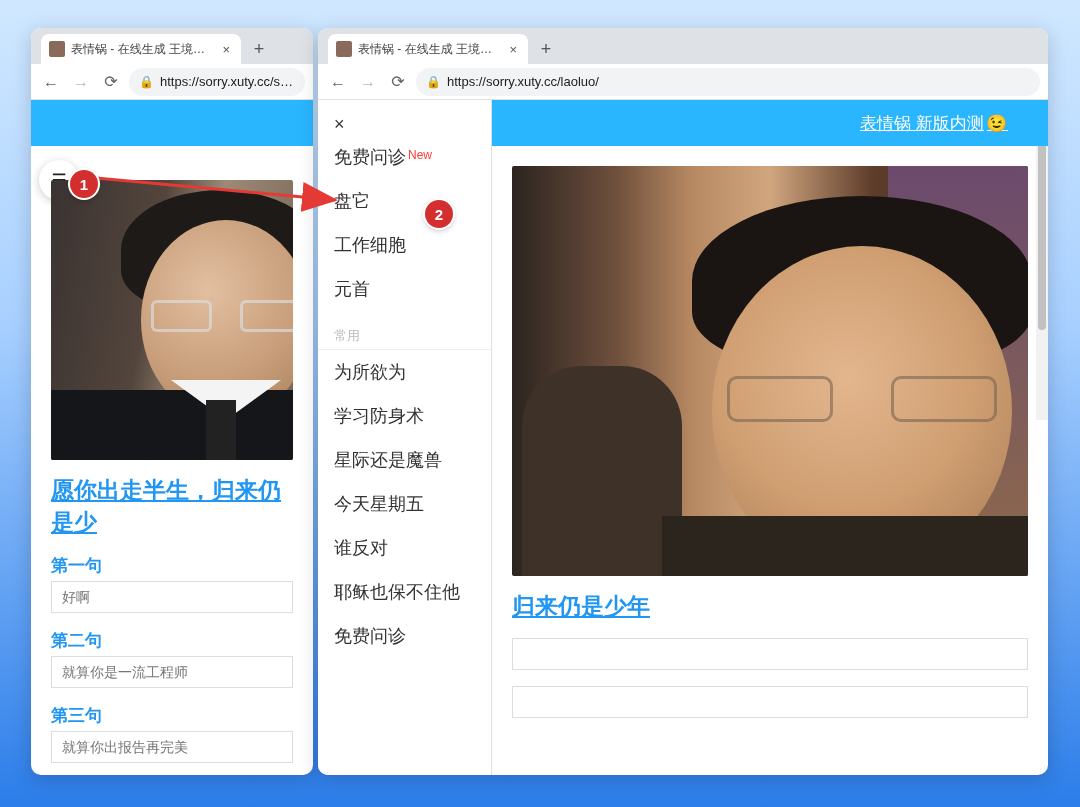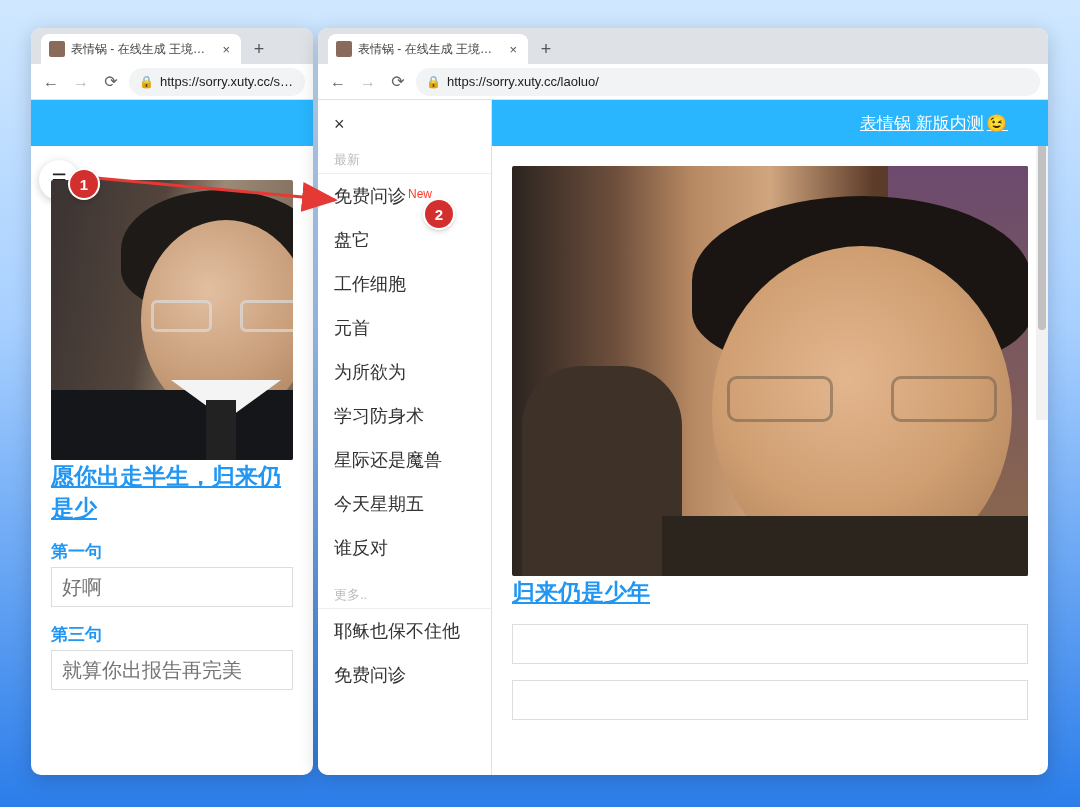--- a/index.html
+++ b/index.html
@@ -105,26 +105,26 @@
   }
   .banner a { color:#fff; font-size:17px; text-decoration:underline;margin-left:28px; }
   .banner .emoji { margin-left:3px; }
 
   .page-inner { padding:20px; }
   .hero-img {
     width:100%; background:#555; border-radius:2px;
   }
   .left .hero-img { height:280px; background: linear-gradient(100deg,#3a3332 0%,#53453c 40%,#9c8a77 60%,#776453 100%); margin-top:14px;}
   .right .hero-img { height:410px; background: linear-gradient(90deg,#2b2420 0%,#6e4f3c 20%,#b78962 35%,#d0a67f 50%,#5d3c2a 70%,#3f2a20 100%);}
-  .hero-link { color:#2196f3; text-decoration:underline; font-size:23px; font-weight:600; display:block; margin-top:0; line-height:1.4;}
+  .hero-link { color:#2196f3; text-decoration:underline; font-size:23px; font-weight:600; display:block; margin-top:14px; line-height:1.4;}
   .form-group { margin-top:16px; }
   .form-label { color:#2196f3; font-weight:700; font-size:17px; margin-bottom:4px;}
   .form-input {
-    width:100%; height:40px; border:1px solid #ddd; color:#aaa;
-    font-size:20px; padding:0 10px; background:#fff;
+    width:100%; height:32px; border:1px solid #ddd; color:#aaa;
+    font-size:14px; padding:0 10px; background:#fff;
   }
 
   
   .burger {
     position:absolute; left:8px; top:60px; width:40px;height:40px;
     background:#fff; border-radius:50%; box-shadow:0 2px 8px rgba(0,0,0,.2);
     display:flex;align-items:center;justify-content:center;
     font-size:17px; color:#222;
   }
 
@@ -209,20 +209,24 @@
         <div class="suit"></div>
           <div class="collar"></div>
           <div class="tie"></div>
       </div>
       <a class="hero-link">愿你出走半生，归来仍是少</a>
       <div class="form-group">
         <div class="form-label">第一句</div>
         <input class="form-input" placeholder="好啊" style="">
       </div>
       <div class="form-group">
+        <div class="form-label">第二句</div>
+        <input class="form-input" placeholder="就算你是一流工程师" style="">
+      </div>
+      <div class="form-group">
         <div class="form-label">第三句</div>
         <input class="form-input" placeholder="就算你出报告再完美" style="">
       </div>
     </div>
   </div>
 </div>
 
 <div class="window right">
   <div class="tabstrip">
     <div class="tab">
@@ -244,31 +248,30 @@
   <div class="scroll-stub"></div>
   <div class="page">
     <div class="banner">
       <a>
         <span>表情锅 新版内测</span><span class="emoji">😉</span>
       </a>
     </div>
 
     <div class="drawer">
       <div class="close-x">×</div>
-      <div class="section-label">最新</div>
       <div class="item new" data-badge="New">免费问诊</div>
       <div class="item">盘它</div>
       <div class="item">工作细胞</div>
       <div class="item">元首</div>
+      <div class="section-label">常用</div>
       <div class="item">为所欲为</div>
       <div class="item">学习防身术</div>
       <div class="item">星际还是魔兽</div>
       <div class="item">今天星期五</div>
       <div class="item">谁反对</div>
-      <div class="section-label">更多..</div>
       <div class="item">耶稣也保不住他</div>
       <div class="item">免费问诊</div>
 
     </div>
 
     <div class="page-inner" style="margin-left:174px;">
       <div class="hero-img">
         <div class="wall"></div>
         <div class="bg-person"></div>
         <div class="face hair"></div>

